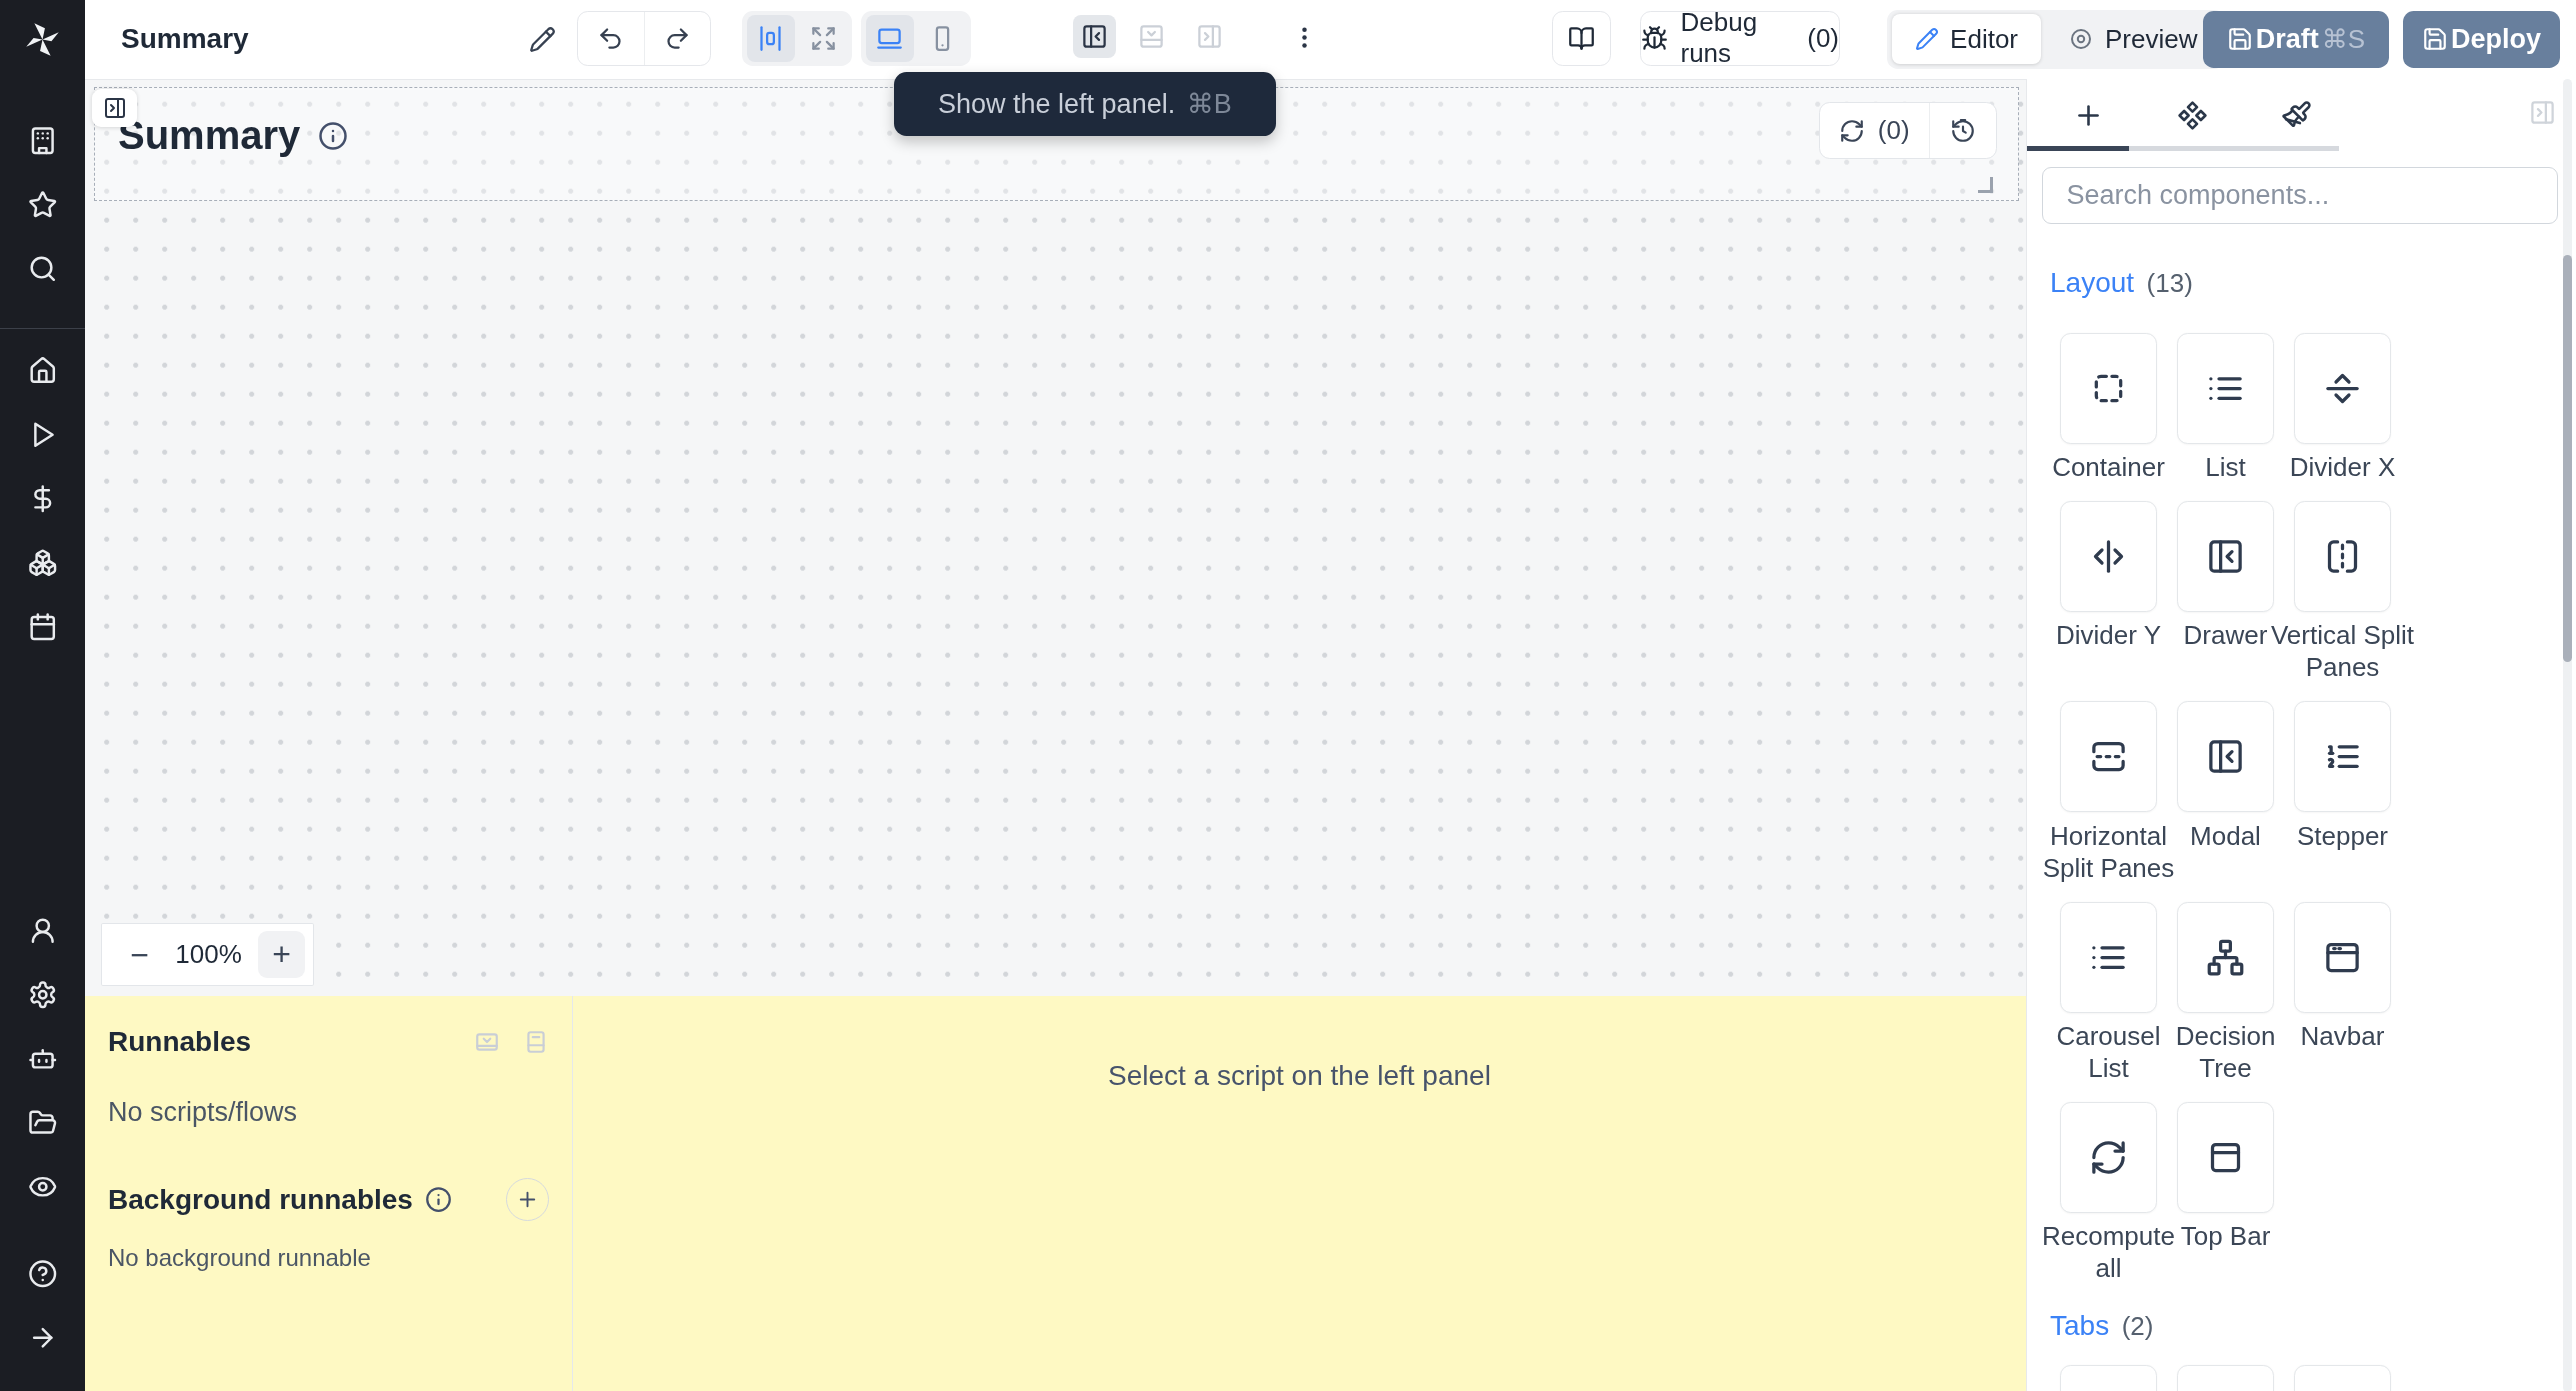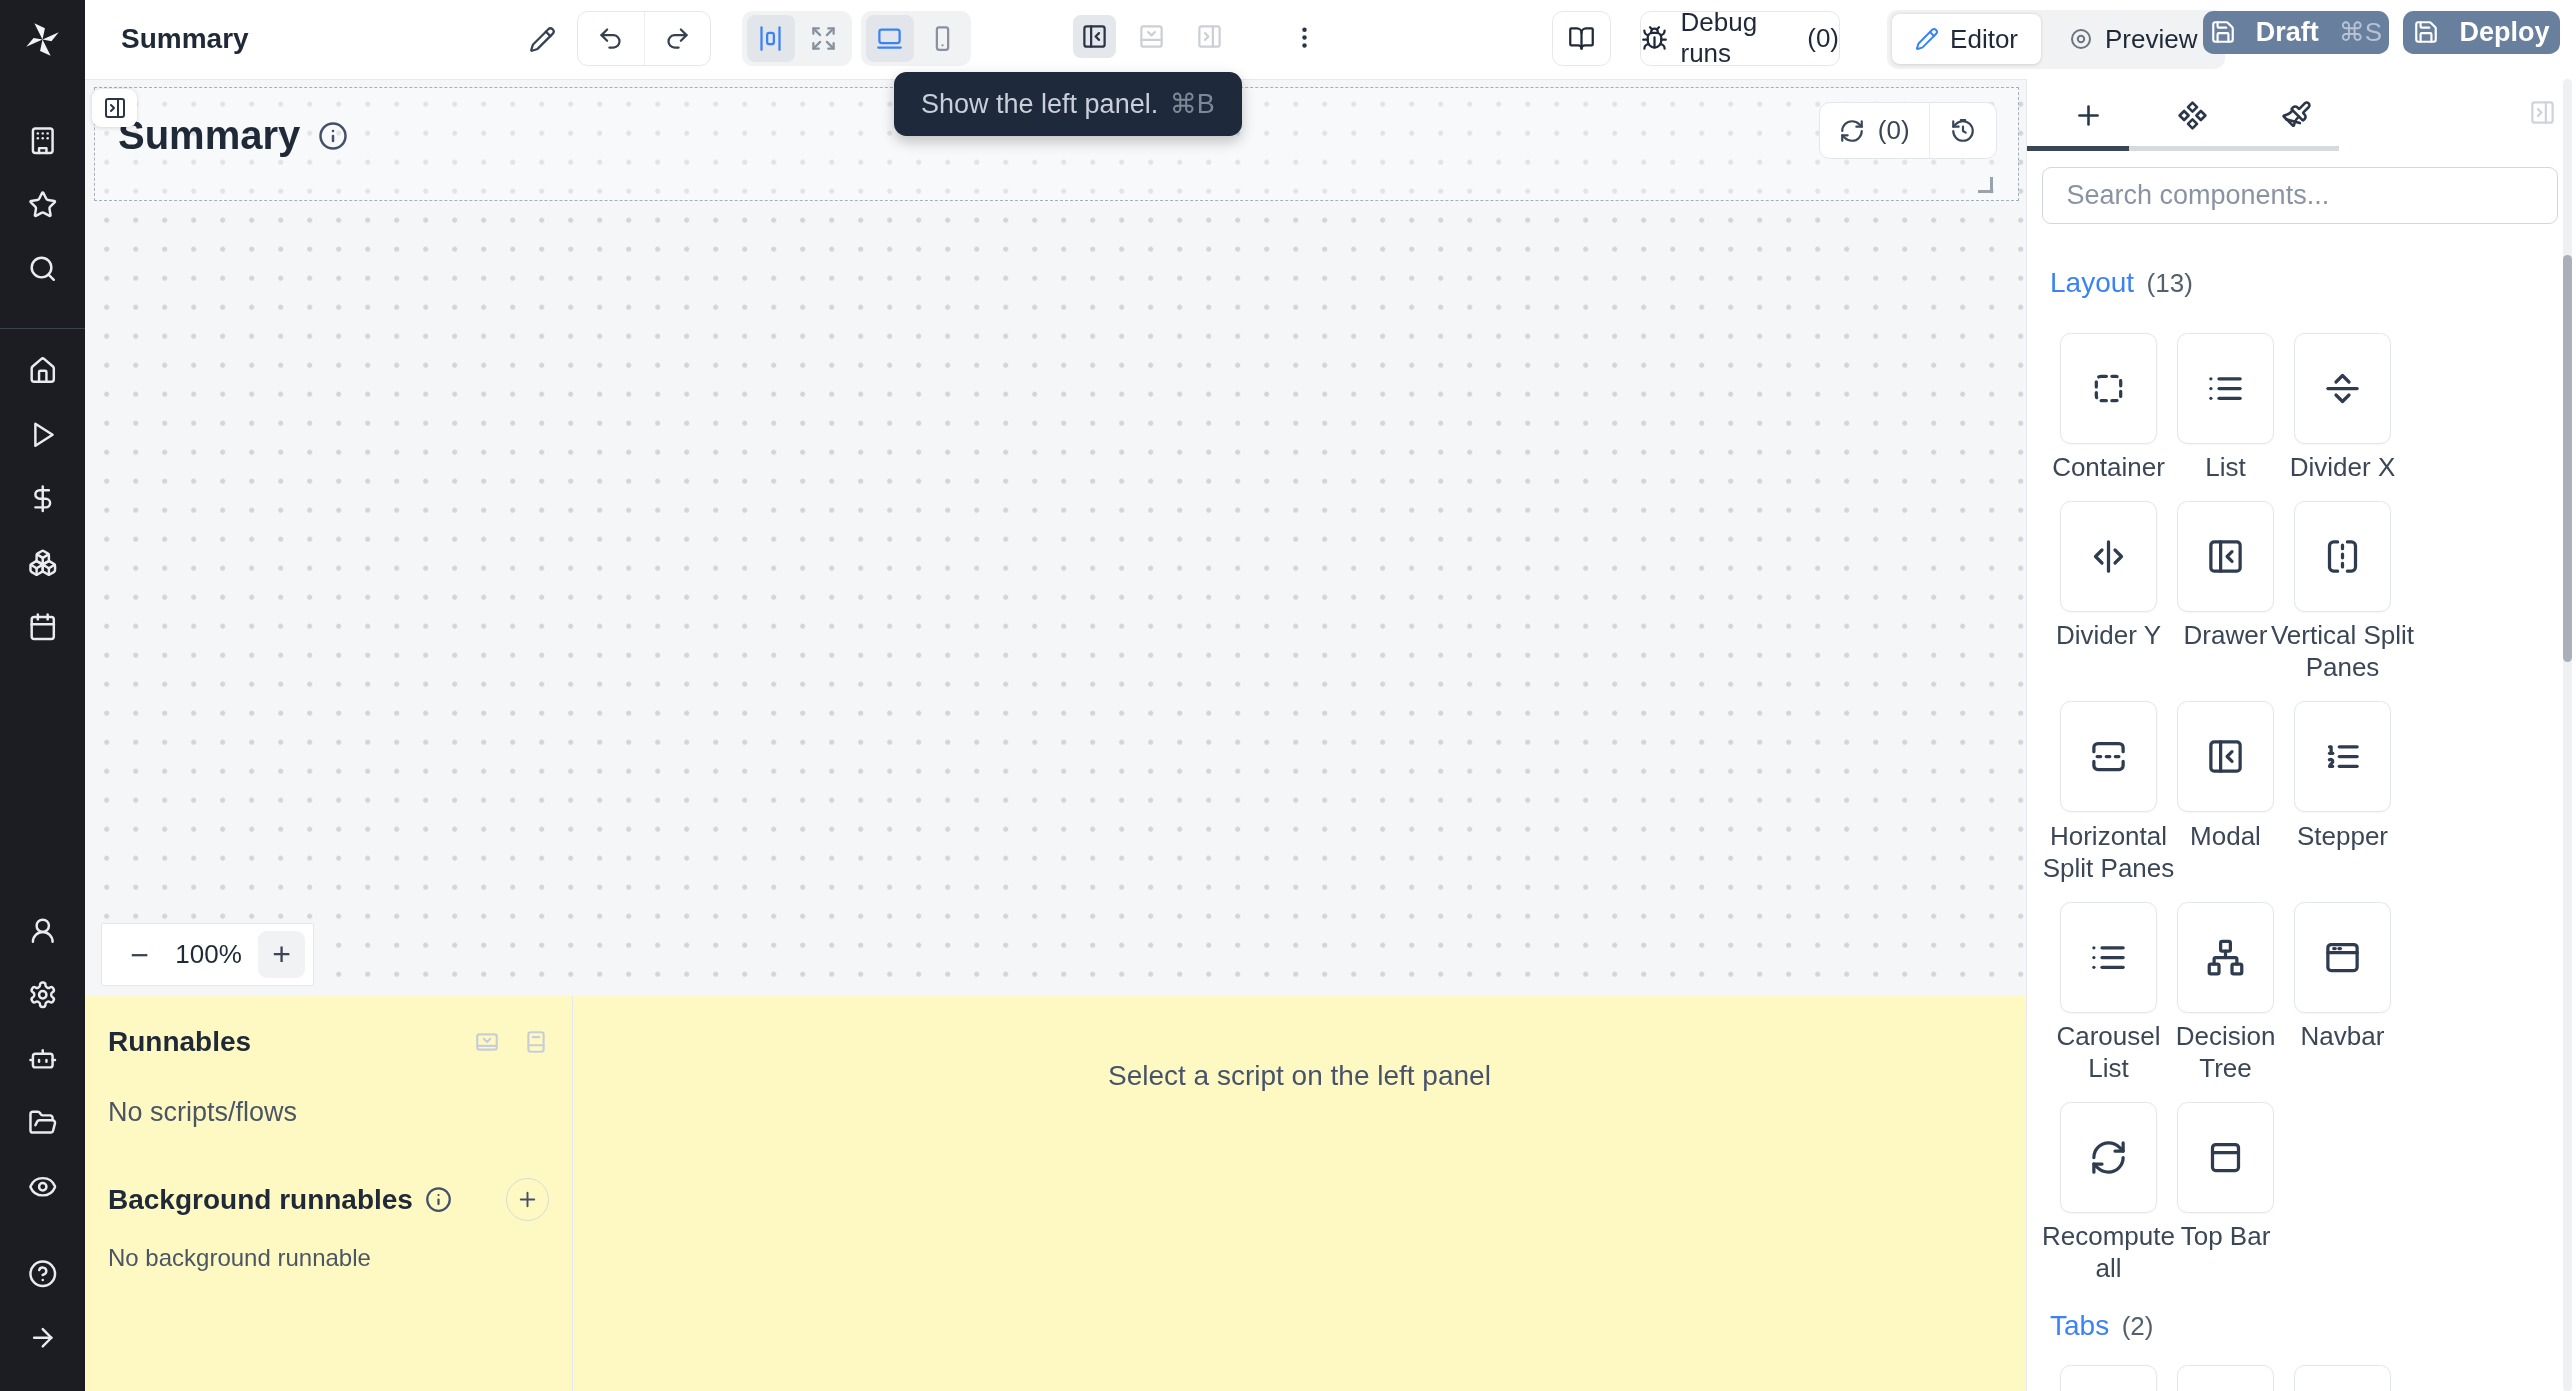--- a/index.html
+++ b/index.html
@@ -51,30 +51,30 @@
   .debug-btn{left:1555px;width:200px;height:55px;border:1.3px solid #e5e7eb;border-radius:10.7px;display:flex;
              align-items:center;justify-content:center;gap:12.5px;font-size:26px;font-weight:500;color:#1f2937;
              cursor:pointer;box-sizing:border-box}
   .seg-editor{left:1802px;top:9.8px;height:59px}
   .pill{height:50px;border-radius:8px;display:flex;align-items:center;gap:11.6px;padding:0 23px;font-size:26px;
         font-weight:500;color:#1f2937;cursor:pointer}
   .pill.active{background:#fff;box-shadow:0 0.9px 3.6px rgba(0,0,0,.14)}
   .pill .ic{width:24px;height:24px}
   .pill.active .ic{color:#3b82f6}
   .pill .ic.disc{color:#6b7480}
-  .blue-btn{height:43px;border-radius:10.7px;background:#687f9d;color:#fff;display:flex;align-items:center;
-            justify-content:center;gap:20px;font-size:27px;font-weight:600;cursor:pointer}
+  .blue-btn{height:57px;border-radius:10.7px;background:#687f9d;color:#fff;display:flex;align-items:center;
+            justify-content:center;gap:3px;font-size:27px;font-weight:600;cursor:pointer}
   .draft-btn{left:2118px;width:186px}
   .deploy-btn{left:2318px;width:157px}
   .blue-btn .ic{width:26px;height:26px}
   .kbd-hint{color:#b7c2d3;font-weight:400;font-size:26px}
 
   
   .tooltip{position:absolute;left:894px;top:72px;height:64px;background:#1e293b;border-radius:12.5px;
-           display:flex;align-items:center;padding:0 27px;gap:11.6px;z-index:30;
+           display:flex;align-items:center;padding:0 44px;gap:11.6px;z-index:30;
            box-shadow:0 5.4px 14.3px rgba(0,0,0,.22);font-size:27px;color:#c9cfd9;white-space:nowrap}
   .tooltip .kbd{color:#7e8898}
 
   
   .canvas{position:absolute;left:85px;top:79px;width:1941px;height:917px;background:#f5f6f7;
           background-image:radial-gradient(circle,#d2d5d9 2.2px,transparent 2.7px);
           background-size:29px 29px;background-position:7.2px 10.7px}
   .component{position:absolute;left:9px;top:8px;width:1925px;height:114px;border:1.8px dashed #a7aeb8;
              background:rgba(255,255,255,.35);box-sizing:border-box}
   .comp-head{position:absolute;left:23px;top:25px;display:flex;align-items:center;gap:18px}

